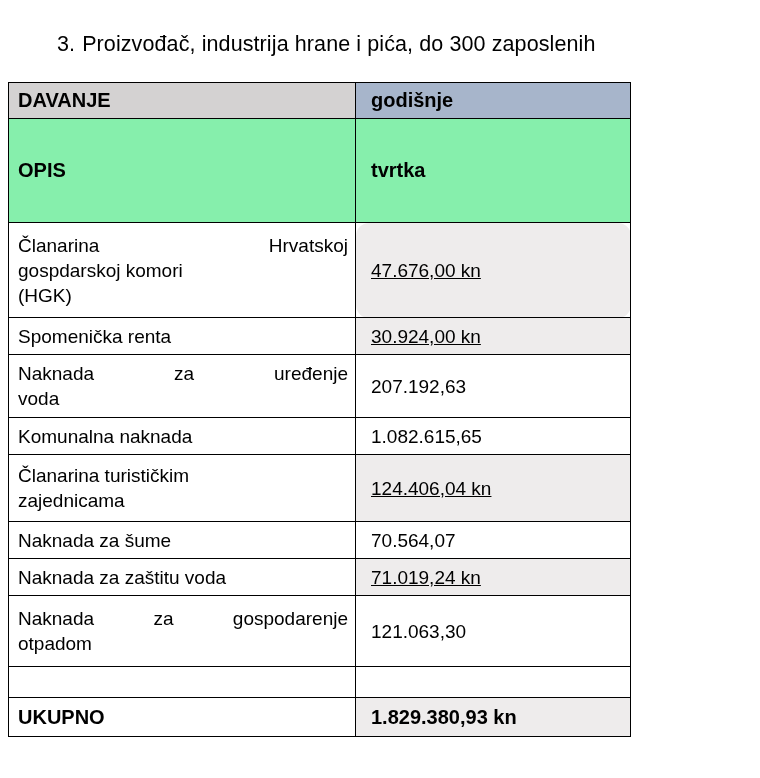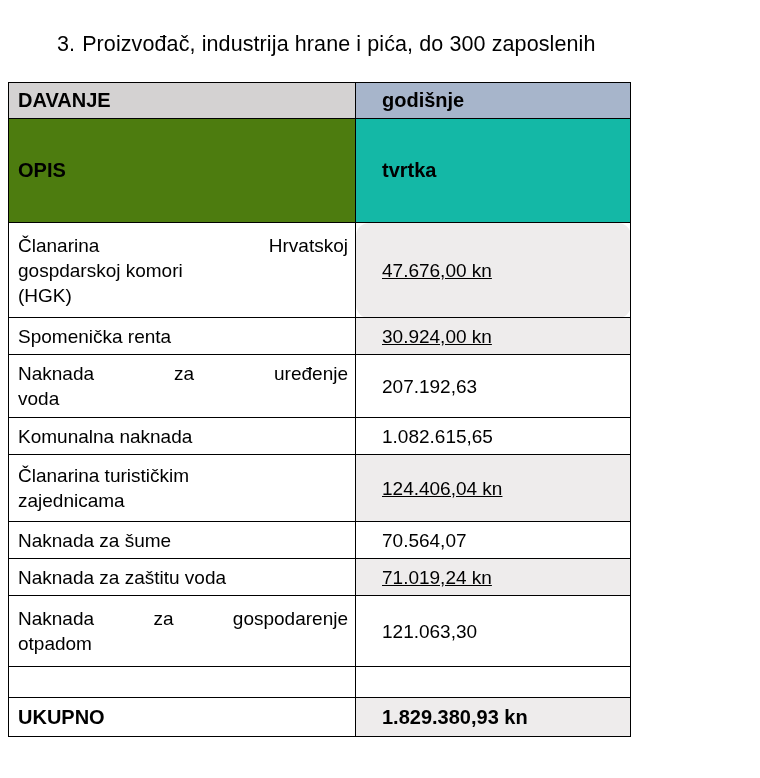--- a/index.html
+++ b/index.html
@@ -61,33 +61,33 @@
     font-weight: bold;
     font-size: 20px;
   }
 
   
   tr.row-subhead td { height: 103px; vertical-align: middle; }
   tr.row-subhead .cell-inner {
     font-weight: bold;
     font-size: 20px;
   }
-  tr.row-subhead td.label-cell { background: #4d7c0f; }
-  tr.row-subhead td.value-cell { background: #14b8a6; }
+  tr.row-subhead td.label-cell { background: #86efac; }
+  tr.row-subhead td.value-cell { background: #86efac; }
 
   
   td.shade-gray  { background: #eeecec; text-decoration: underline; }
   td.shade-white { background: #ffffff; }
 
   
   .txt-left      { text-align: left; }
   .txt-justify   { text-align: justify; text-align-last: justify; }
 
   
-  td.value-cell .cell-inner { padding-left: 26px; }
+  td.value-cell .cell-inner { padding-left: 15px; }
 
   
   tr.row-spacer td { height: 30px; }
 
   
   tr.row-total td { height: 38px; margin-left: 8px; }
   tr.row-total .cell-inner {
     font-weight: bold;
     font-size: 20px;
   }

